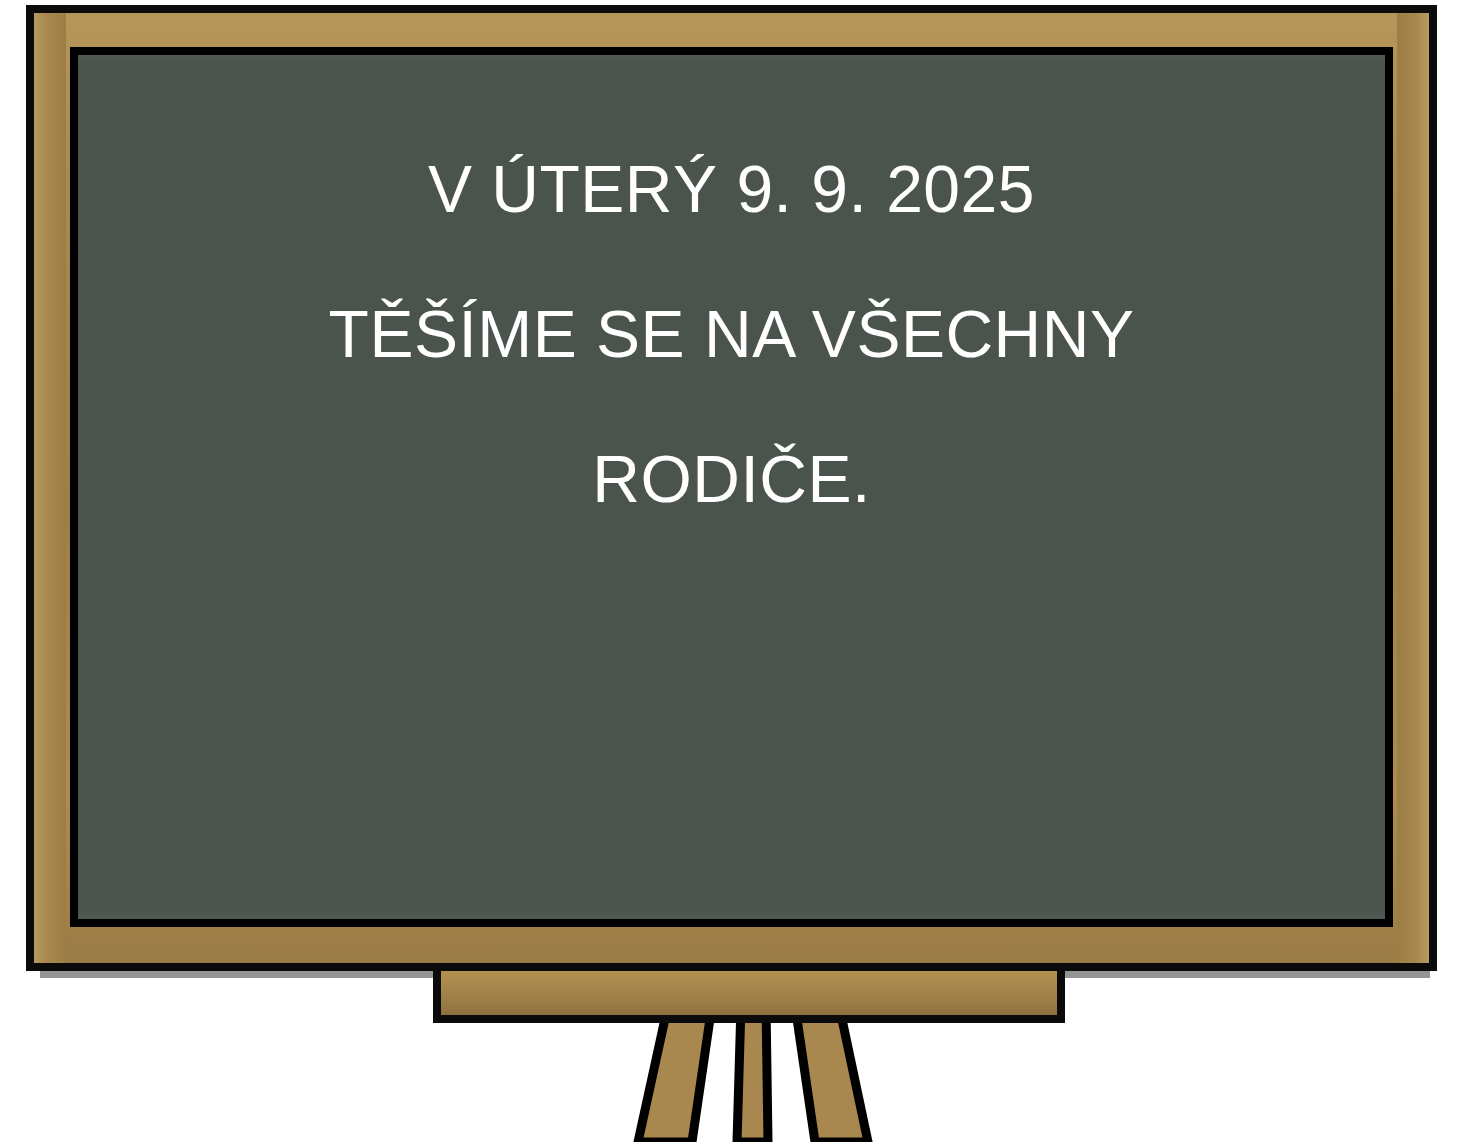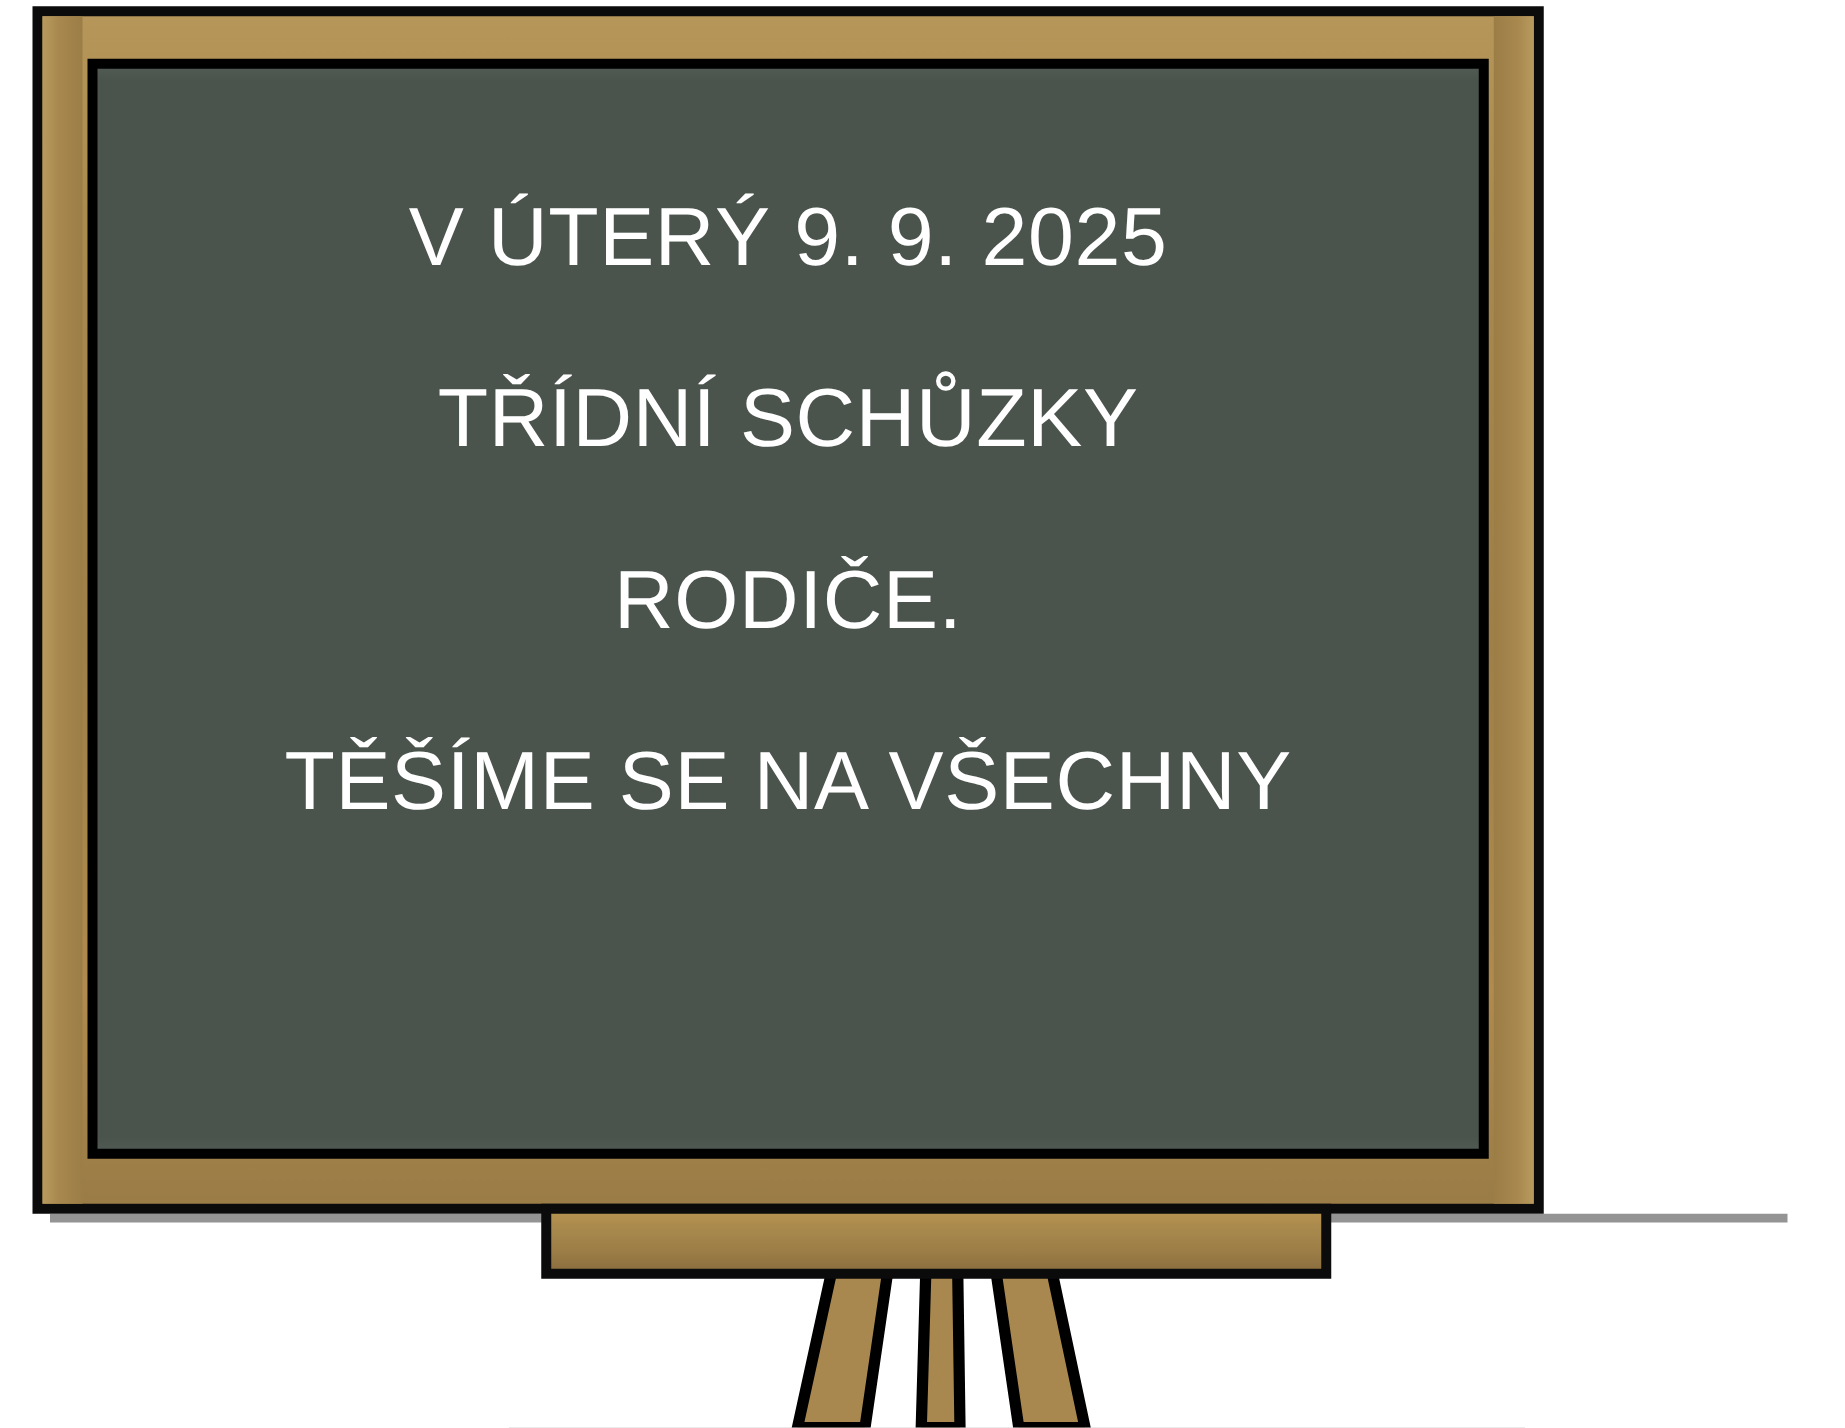--- a/index.html
+++ b/index.html
@@ -28,21 +28,21 @@
     top: 0;
     width: 1476px;
     height: 1142px;
   }
 
   
   .board-outer {
     position: absolute;
     left: 26px;
     top: 5px;
-    width: 1209px;
+    width: 1411px;
     height: 966px;
     background: #0b0b0b;
     box-sizing: border-box;
   }
 
   
   .board-frame {
     position: absolute;
     left: 8px;
     top: 8px;
@@ -171,23 +171,22 @@
 
   <div class="board-shadow"></div>
 
   <div class="board-outer">
     <div class="board-frame">
       <div class="board-inner-rule">
         <div class="chalk-surface">
 
           <div class="board-text">
             <div class="board-line">V ÚTERÝ 9. 9. 2025</div>
-            <div class="board-line">TŘÍDNÍ SCHŮZKY</div>
+            <div class="board-line">TĚŠÍME SE NA VŠECHNY</div>
             <div class="board-line">RODIČE.</div>
-            <div class="board-line">TĚŠÍME SE NA VŠECHNY</div>
           </div>
 
         </div>
       </div>
     </div>
   </div>
 
   <div class="tray">
     <div class="tray-face"></div>
   </div>

